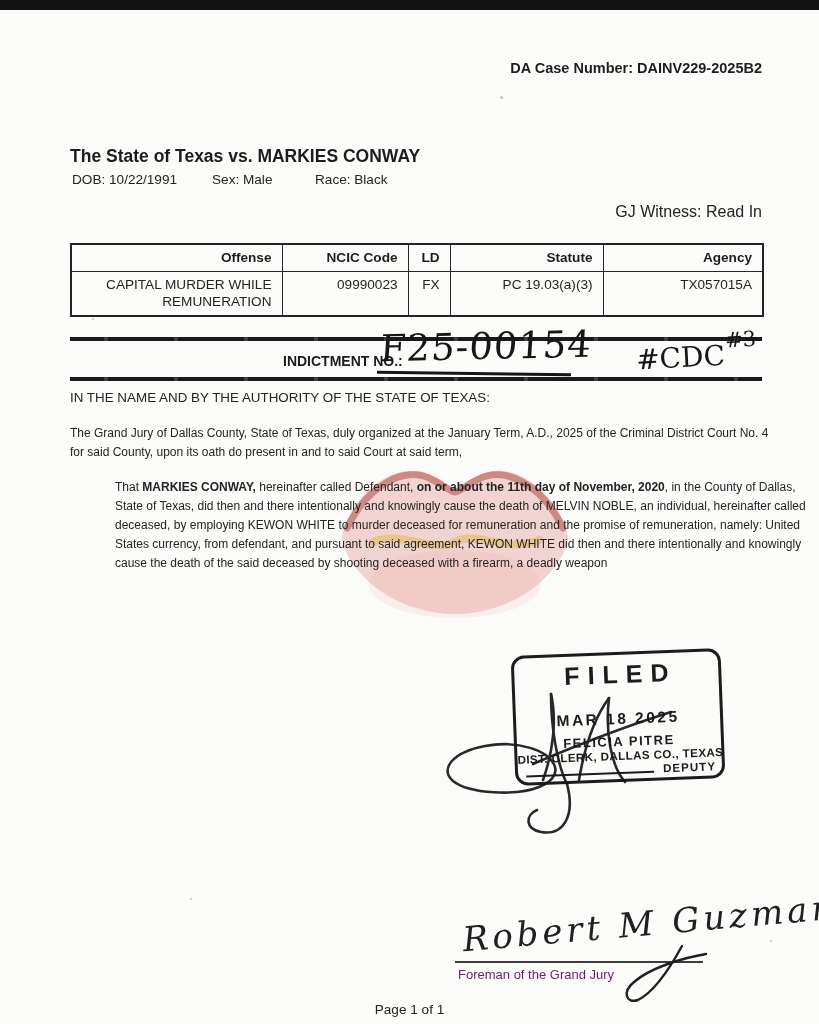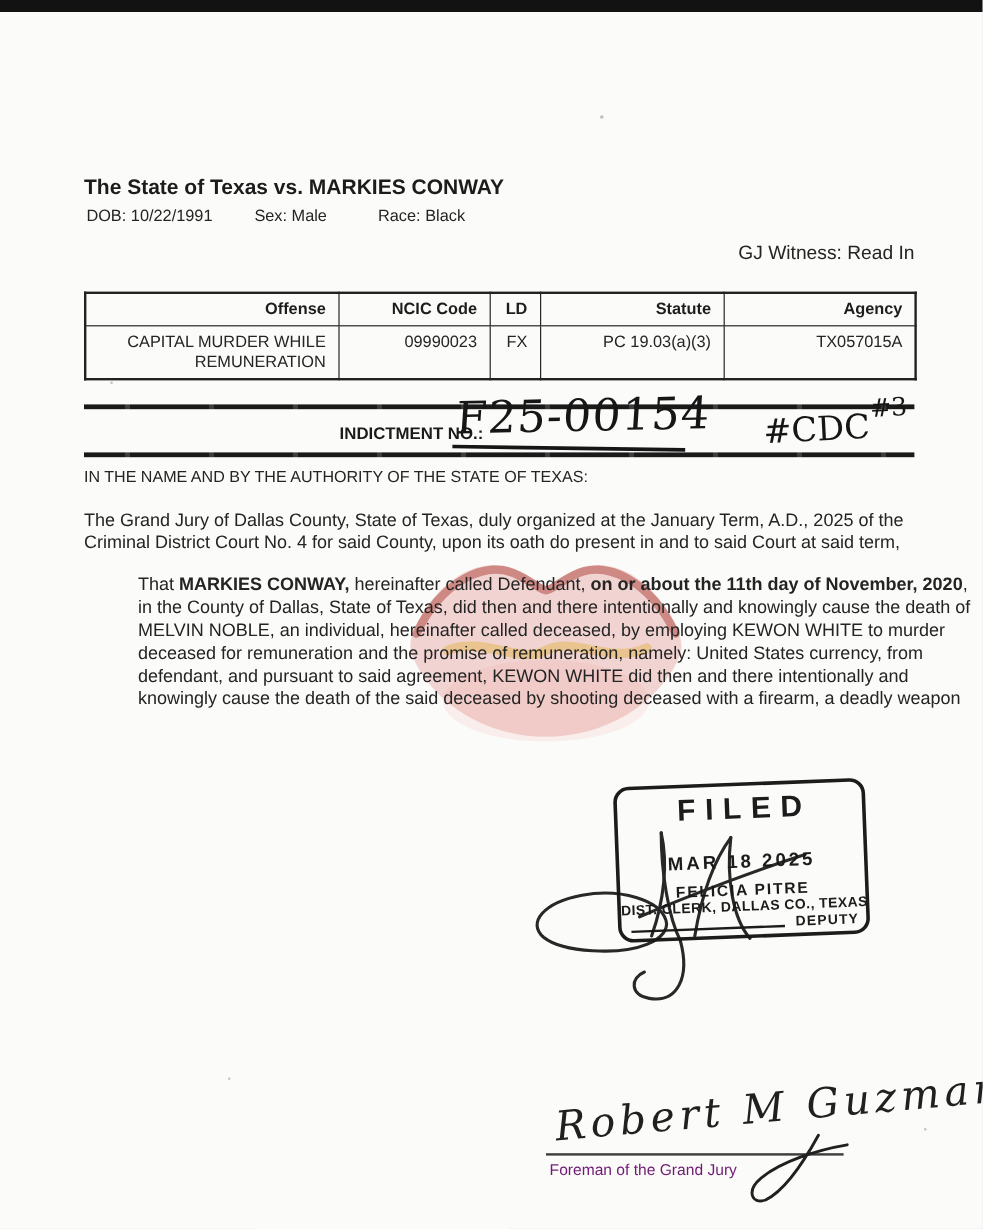--- a/index.html
+++ b/index.html
@@ -45,21 +45,21 @@
   .hand{color:#161616;font-family:"DejaVu Serif",serif;}
   .ind-number{
     left:380px;top:328px;font-size:37px;letter-spacing:1px;
     transform:rotate(-1.2deg) skewX(-5deg);line-height:1;
   }
   .ind-underline{left:377px;top:372px;width:194px;height:2.6px;background:#161616;transform:rotate(.8deg);}
   .ind-note{left:636px;top:339px;font-size:28px;transform:rotate(-3deg);line-height:1;}
   .ind-note sup{font-size:21px;position:relative;top:-7px;left:1px;}
 
   .authority{left:70px;top:390px;font-size:13.4px;}
-  .para{left:70px;width:701px;font-size:15px;line-height:19px;z-index:2;}
+  .para{left:70px;width:701px;font-size:12px;line-height:19px;z-index:2;}
   .para1{top:424px;}
   .para2{top:478px;margin-left:45px;}
   .para b{font-weight:700;}
   .closing{left:70px;top:886px;font-size:13.6px;}
 
   .watermark{left:333px;top:442px;z-index:1;}
 
   .stamp{
     left:513px;top:652px;width:204px;height:124px;
     border:3px solid #1c1c1c;border-radius:13px;
@@ -88,20 +88,21 @@
 <div class="page">
 
   <div class="abs scan-bar"></div>
 
   <div class="abs speck" style="left:500px;top:96px;"></div>
   <div class="abs speck" style="left:713px;top:207px;"></div>
   <div class="abs speck" style="left:92px;top:318px;width:2px;height:2px;"></div>
   <div class="abs speck" style="left:190px;top:898px;width:2px;height:2px;"></div>
   <div class="abs speck" style="left:770px;top:940px;width:2px;height:2px;"></div>
 
+  <div class="abs da-case">DA Case Number: DAINV229-2025B2</div>
 
   <div class="abs caption">The State of Texas vs. MARKIES CONWAY</div>
   <div class="abs dob">DOB: 10/22/1991</div>
   <div class="abs sex">Sex: Male</div>
   <div class="abs race">Race: Black</div>
   <div class="abs gj-witness">GJ Witness: Read In</div>
 
   <table class="offense">
     <colgroup>
       <col class="c-offense">
@@ -175,14 +176,15 @@
   </svg>
 
 
   <div class="abs hand foreman-sig">Robert M Guzman</div>
   <svg class="abs sig-svg" style="left:610px;top:940px;" width="130" height="66" viewBox="0 0 130 66">
     <path d="M 72,6 C 60,28 44,52 28,60 C 16,64 12,52 24,42 C 40,28 72,18 96,14" fill="none" stroke="#202020" stroke-width="2.4" stroke-linecap="round"></path>
   </svg>
   <div class="abs foreman-line"></div>
   <div class="abs foreman-label">Foreman of the Grand Jury</div>
 
+  <div class="abs page-num">Page 1 of 1</div>
 
 </div>
 
 </body></html>

